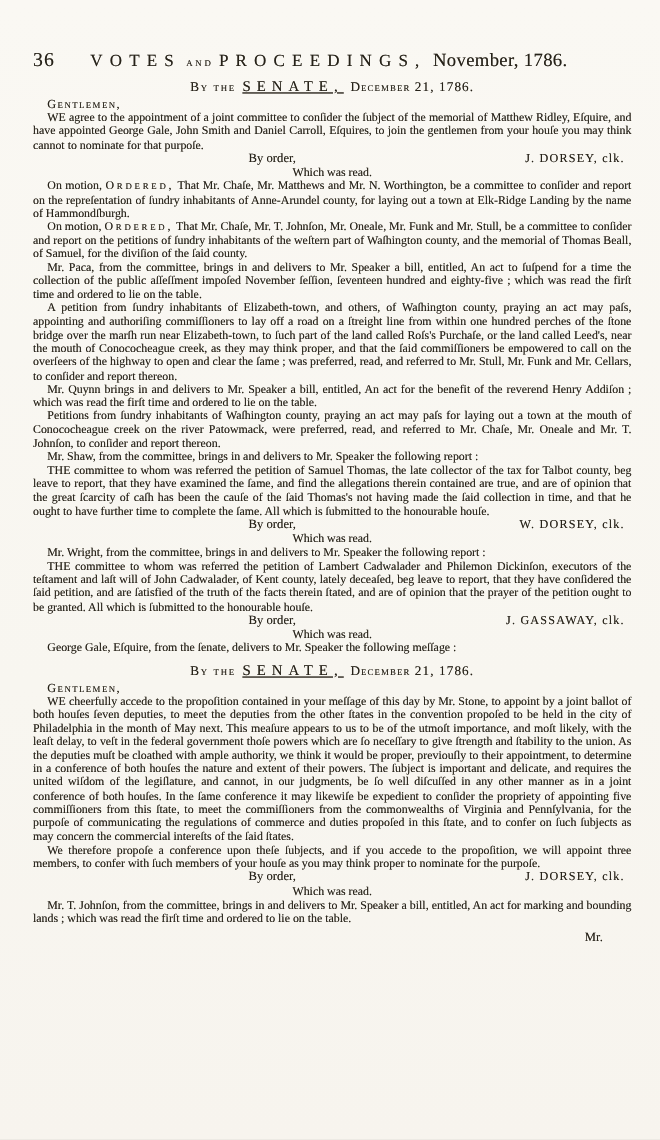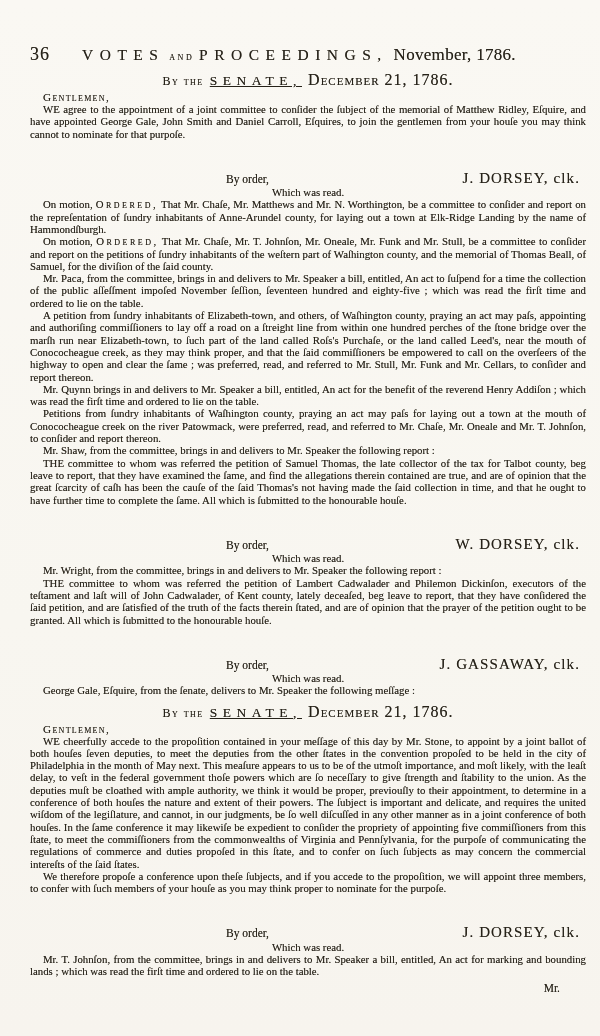--- a/index.html
+++ b/index.html
@@ -6,52 +6,52 @@
   body {
     width:600px; height:1036px;
     background:#e8e6e0;
     font-family:"Liberation Serif","DejaVu Serif",serif;
   }
   .page {
     position:relative; box-sizing:border-box;
     width:600px; height:1036px; overflow:hidden;
     background:linear-gradient(180deg,#faf8f3 0%,#f8f6f0 60%,#f7f4ee 100%);
     color:#262219;
-    padding:44px 14px 0 30px;
+    padding:44px 26px 0 30px;
     text-shadow:0 0 0.5px rgba(45,38,28,0.55);
   }
   .header-row { display:flex; align-items:baseline; }
   .pagenum { font-size:18px; letter-spacing:1px; }
   .doc-title { margin-left:32px; font-size:15.5px; white-space:nowrap; }
   .t-spread { letter-spacing:6.5px; }
   .t-and { font-variant:small-caps; font-size:11px; letter-spacing:2.5px; margin:0 1px; }
   .t-suffix { font-size:17px; letter-spacing:0.3px; margin-left:2px; }
 
   .senate-heading { text-align:center; font-size:12.5px; margin:6px 0 2px 0; }
   .h-by { font-variant:small-caps; letter-spacing:1.5px; font-size:12px; }
   .h-name { letter-spacing:5.5px; font-size:13.5px; margin:0 3px;text-decoration:underline; }
-  .h-date { font-variant:small-caps; letter-spacing:1px; font-size:16px; }
+  .h-date { font-variant:small-caps; letter-spacing:1px; font-size:12px; }
 
   .salutation {
     font-variant:small-caps; font-size:11.2px; letter-spacing:1.3px;
     text-indent:13px; line-height:12px; margin-top:1px;
   }
 
   p.para, p.flush {
     margin:0; font-size:10.8px; line-height:12.3px;
     text-align:justify;
   }
   p.para { text-indent:13px; }
   p.flush { text-indent:0; text-align:center; }
 
   .ordered { font-variant:small-caps; letter-spacing:2.5px; }
 
   .byline { display:flex; align-items:baseline; font-size:11.5px; line-height:13.2px; }
   .byline .byorder { margin-left:196px; }
-  .byline .sig { margin-left:auto; margin-right:6px; font-size:15px; letter-spacing:1.1px; white-space:nowrap;margin-top:32px; }
+  .byline .sig { margin-left:auto; margin-right:6px; font-size:11px; letter-spacing:1.1px; white-space:nowrap; }
 
   .catchword { text-align:right; margin:4px 26px 0 0; font-size:11.5px; }
 </style>
 </head>
 <body>
 
 <div class="page">
 
   <div class="header-row">
     <span class="pagenum">36</span>

